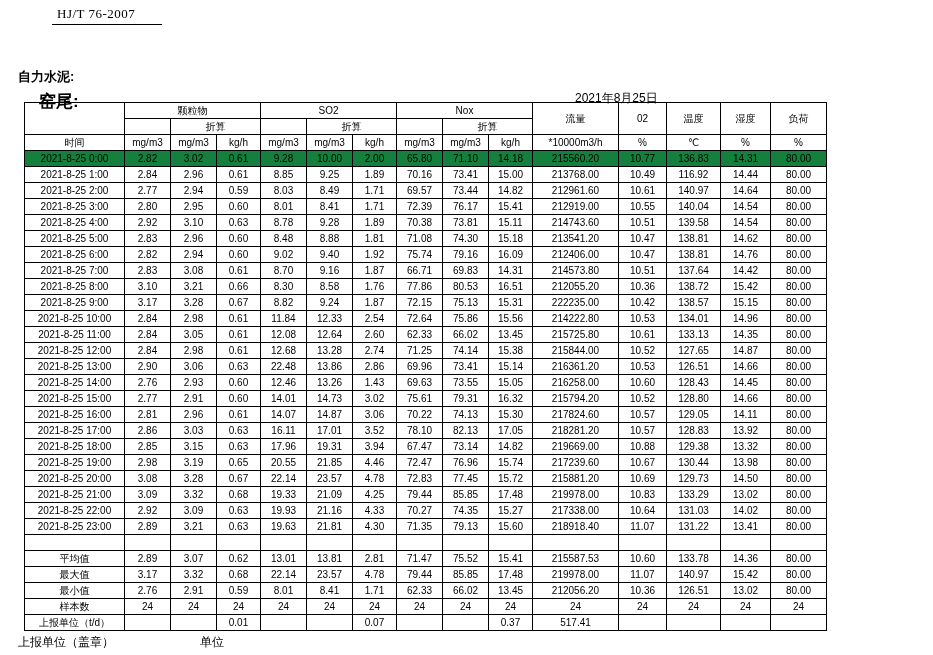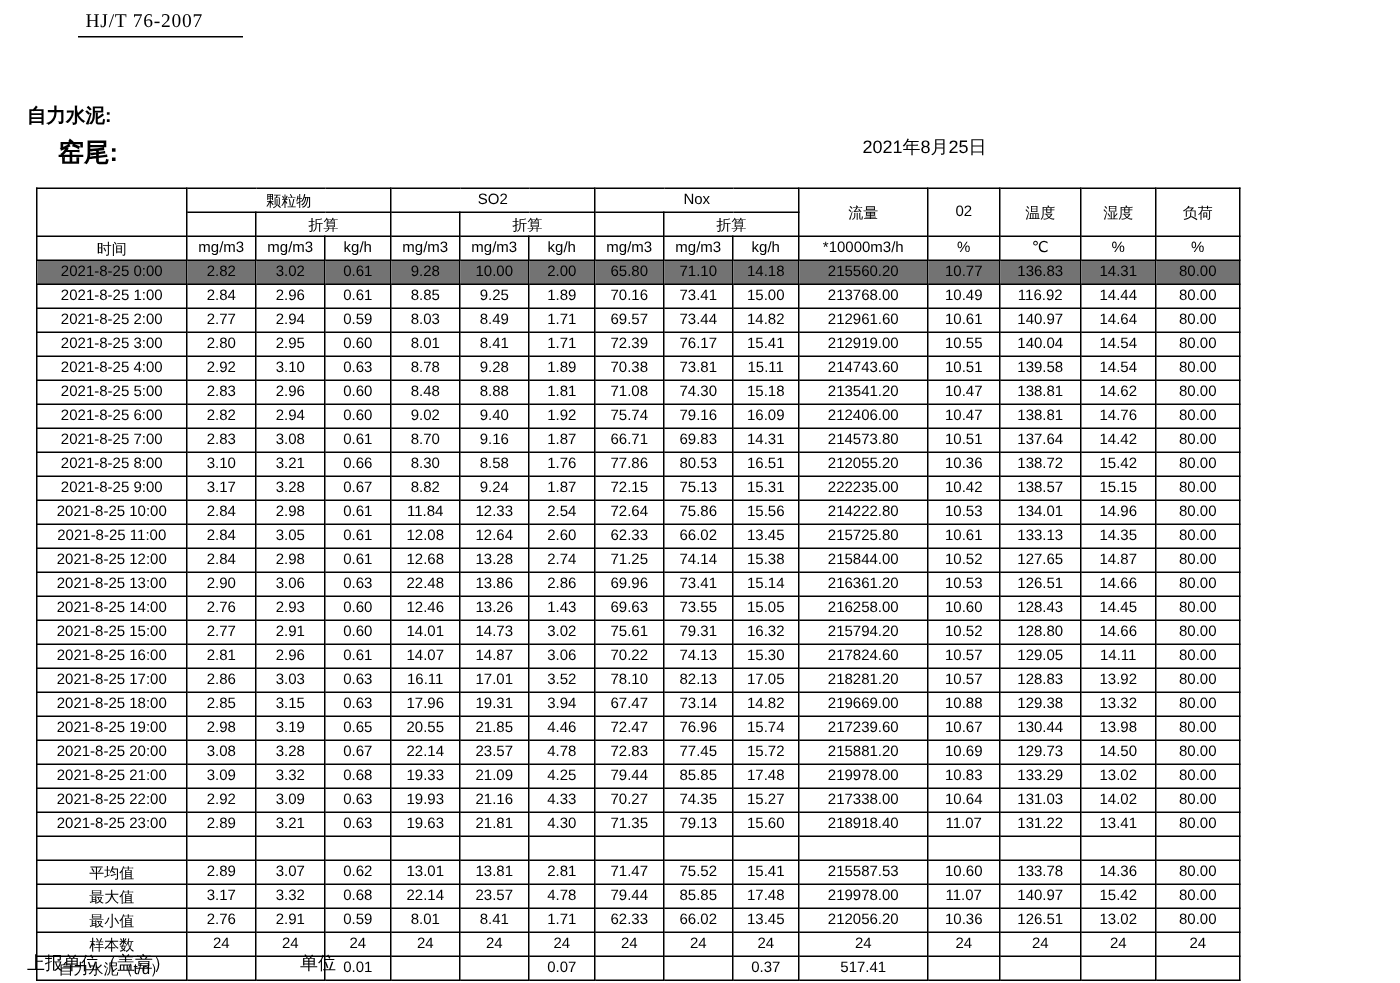--- a/index.html
+++ b/index.html
@@ -28,42 +28,42 @@
     position:absolute;left:18px;top:68px;font-size:13px;font-weight:bold;
   }
   .kiln{
     position:absolute;left:18px;top:90px;font-size:17px;font-weight:bold;margin-left:21px;
   }
   .report-date{
     position:absolute;left:575px;top:90px;font-size:12px;
   }
 
   table.main{
-    position:absolute;left:24px;top:125px;
+    position:absolute;left:24px;top:102px;
     border-collapse:collapse;
     table-layout:fixed;
   }
   table.main td,table.main th{
     border:1px solid #000;
     font-size:10px;
     font-family:"Liberation Sans","DejaVu Sans",sans-serif;
     padding:0;
     height:15px;
     text-align:center;
     vertical-align:middle;
     font-weight:normal;
     white-space:nowrap;
     overflow:hidden;
   }
   .hdr-grp{font-size:11px;font-family:"Liberation Serif","DejaVu Serif",serif;}
   .hdr-sub{font-size:11px;}
   .hdr-unit{font-size:9.5px;}
   .time-hdr{font-size:12px;margin-top:28px;}
   .row-time{font-size:10px;text-align:center;}
-  .green{background:#737373;}
+  .green{background:#15803d;}
   .num{text-align:center;}
   .blank-row td{height:15px;}
   .sum-label{text-align:right;padding-right:4px;font-size:11px;}
   .sum-label-c{text-align:center;font-size:11px;}
   .row-daily td{height:16px;}
 
   .footer1{position:absolute;left:18px;top:616px;font-size:12px;}
   .footer2{position:absolute;left:18px;top:634px;font-size:12px;}
   .footer-unit{position:absolute;left:200px;top:634px;font-size:12px;}
 </style>
@@ -624,21 +624,21 @@
           <td class="num">24</td>
           <td class="num">24</td>
           <td class="num">24</td>
           <td class="num">24</td>
           <td class="num">24</td>
           <td class="num">24</td>
           <td class="num">24</td>
           <td class="num">24</td>
         </tr>
         <tr class="row-daily">
-          <td class="sum-label-c">自力水泥（t/d）</td>
+          <td class="sum-label-c">上报单位（t/d）</td>
           <td class="num"></td>
           <td class="num"></td>
           <td class="num">0.01</td>
           <td class="num"></td>
           <td class="num"></td>
           <td class="num">0.07</td>
           <td class="num"></td>
           <td class="num"></td>
           <td class="num">0.37</td>
           <td class="num">517.41</td>

